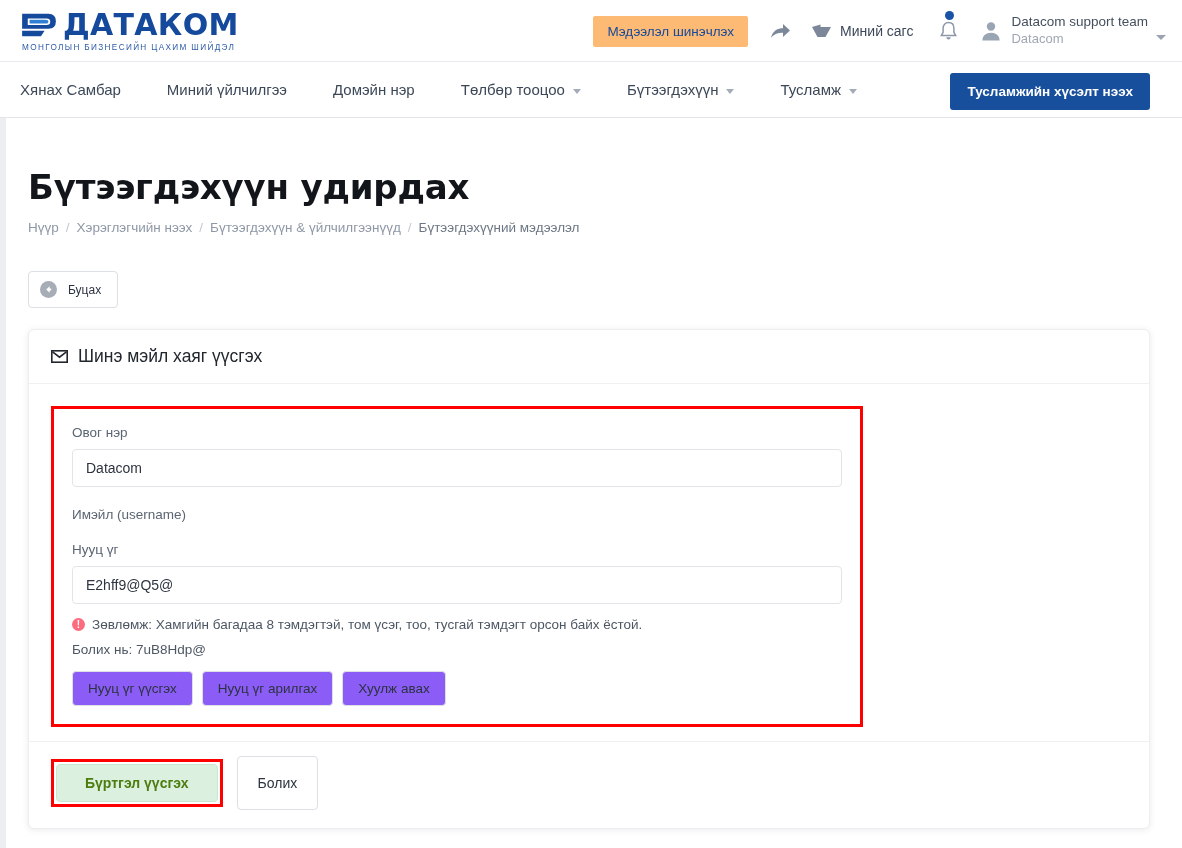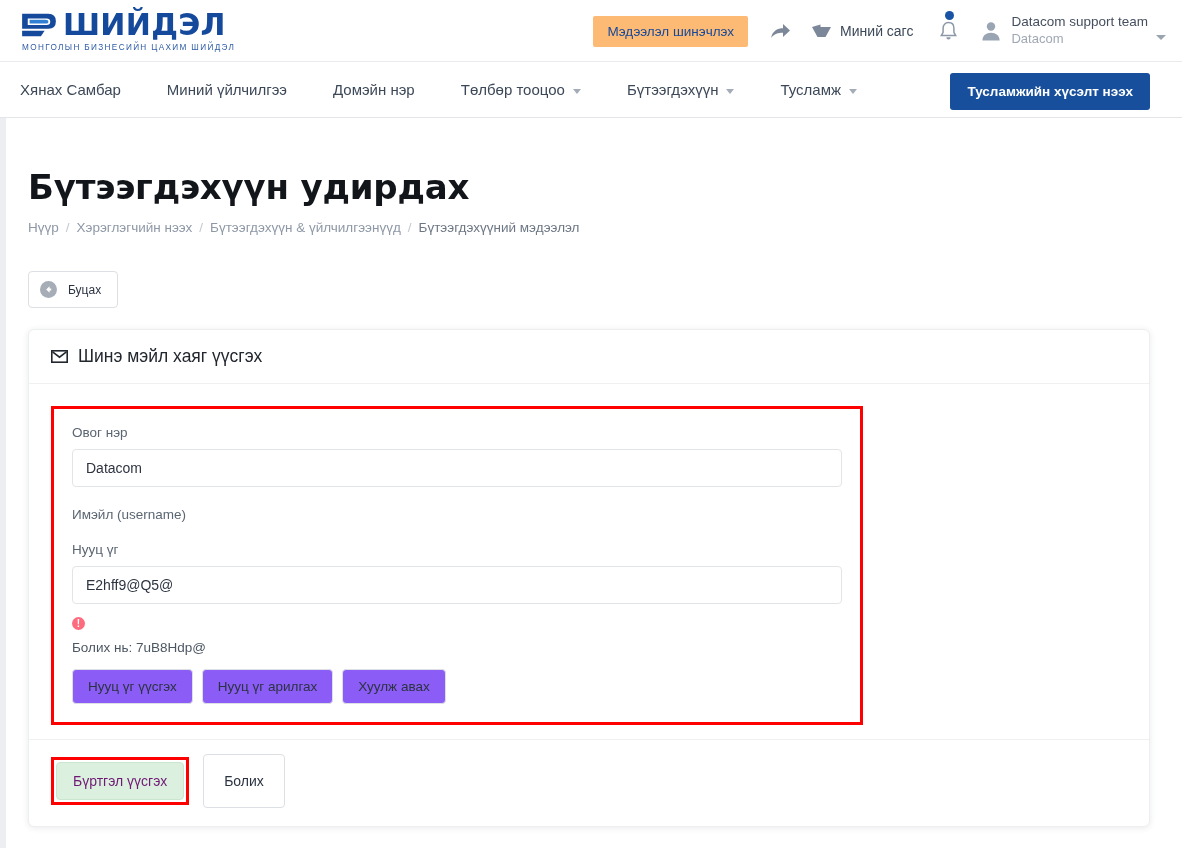--- a/index.html
+++ b/index.html
@@ -339,26 +339,27 @@
   }
   .create-wrap {
     border: 3px solid #ff0000;
     padding: 2px;
     display: inline-flex;
   }
   .btn-create {
     background: #dbf0de;
     border: 1px solid #cbe6cf;
     border-radius: 4px;
-    color: #701a75;
+    color: #4d7c0f;
     font-size: 14px;
-    padding: 10px 16px;
+    padding: 10px 28px;
     cursor: pointer;
     font-family: "Liberation Sans", sans-serif;
     white-space: nowrap;
+    font-weight: bold;
   }
   .btn-cancel {
     background: #ffffff;
     border: 1px solid #dcdfe3;
     border-radius: 4px;
     color: #2b3341;
     font-size: 14px;
     padding: 18px 20px;
     margin-left: 14px;
     cursor: pointer;
@@ -373,21 +374,21 @@
   <div class="topbar">
 
     <div class="logo-wrap">
       <div class="logo-row">
         <svg class="logo-mark" viewBox="0 0 40 32">
           <path d="M2 4 H30 Q38 4 38 12 Q38 20 30 20 H2 Z" fill="#15499b"></path>
           <path d="M8 9 H28 Q32 9 32 12.5 Q32 16 28 16 H8 Z" fill="#ffffff"></path>
           <path d="M10 10.5 H27 Q30 10.5 30 12.5 Q30 14.5 27 14.5 H10 Z" fill="#2f7fd4"></path>
           <path d="M2 22 H26 L22 28 H2 Z" fill="#15499b"></path>
         </svg>
-        <span class="logo-text">ШИЙДЭЛ</span>
+        <span class="logo-text">ДАТАКОМ</span>
       </div>
       <div class="logo-sub">МОНГОЛЫН БИЗНЕСИЙН ЦАХИМ ШИЙДЭЛ</div>
     </div>
 
     <div class="top-right">
 
       <button class="btn-refresh">Мэдээлэл шинэчлэх</button>
 
       <span class="icon-share">
         <svg width="21" height="18" viewBox="0 0 21 18">
@@ -494,20 +495,21 @@
             <div class="field-label">Овог нэр</div>
             <input class="text-input" type="text" value="Datacom" style="">
 
             <div class="field-label mt">Имэйл (username)</div>
 
             <div class="field-label mt">Нууц үг</div>
             <input class="text-input" type="text" value="E2hff9@Q5@" style="">
 
             <div class="hint-row">
               <span class="hint-badge">!</span>
+              <span>Зөвлөмж: Хамгийн багадаа 8 тэмдэгтэй, том үсэг, тоо, тусгай тэмдэгт орсон байх ёстой.</span>
             </div>
 
             <div class="example-row">Болих нь: 7uB8Hdp@</div>
 
             <div class="pw-buttons">
               <button class="btn-outline">Нууц үг үүсгэх</button>
               <button class="btn-outline">Нууц үг арилгах</button>
               <button class="btn-outline">Хуулж авах</button>
             </div>
 

